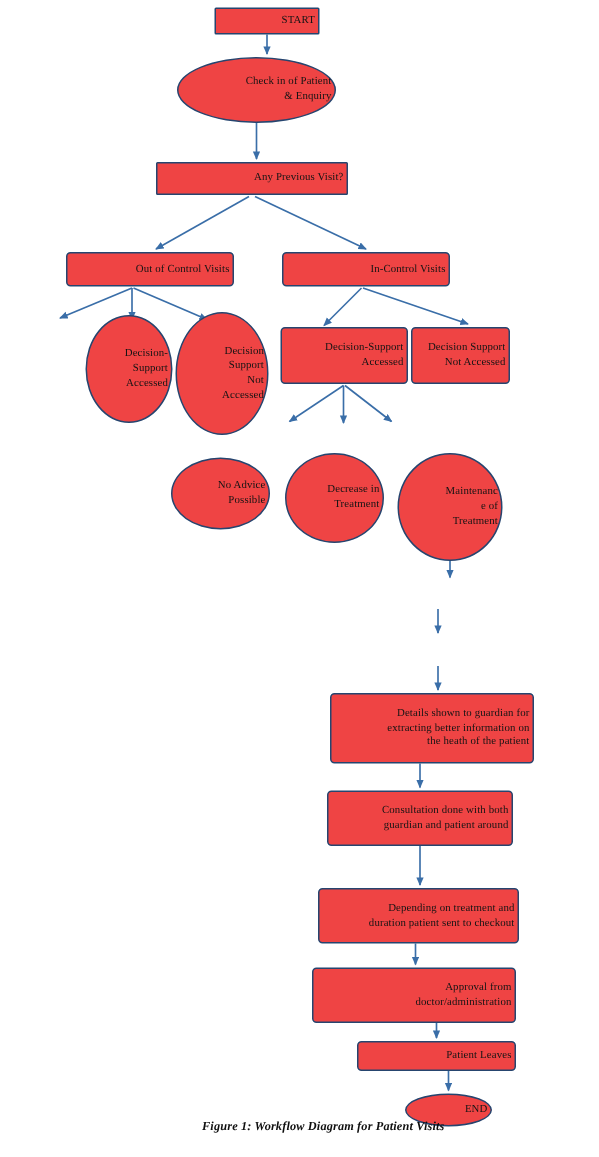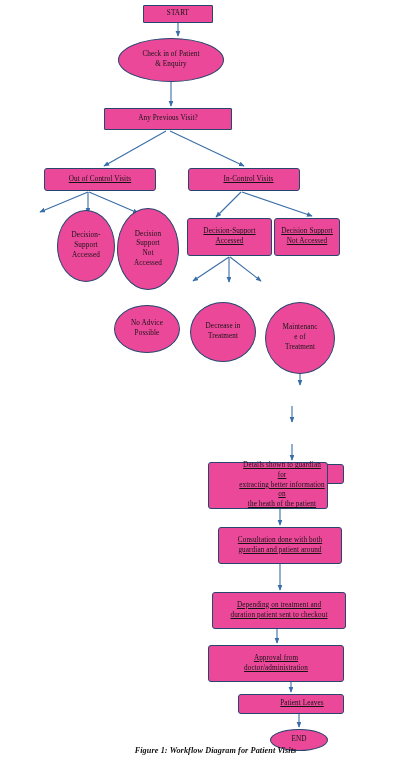--- a/index.html
+++ b/index.html
@@ -21,37 +21,36 @@
     position: absolute;
     left: 0;
     top: 0;
     width: 399px;
     height: 771px;
   }
 
   .node {
     position: absolute;
     box-sizing: border-box;
-    background: #ec4899;
+    background: #ef4444;
     border: 1px solid #26456f;
     color: #141414;
     display: flex;
     align-items: center;
     justify-content: center;
-    text-align: center;
+    text-align: right;
     line-height: 1.35;
     font-size: 7.2px;
     letter-spacing: 0.1px;
     padding: 1px 2px;
     z-index: 3;
   }
 
   .node.rect {
     border-radius: 3px;
-    text-decoration: underline;
   }
   .node.rect-sharp {
     border-radius: 1px;
   }
   .node.ellipse {
     border-radius: 50%;
   }
 
   .node .label {
     display: block;
@@ -197,21 +196,21 @@
     <span class="label">Maintenanc
 e of
 Treatment</span>
   </div>
 
 
   <div class="node rect" style="left:240px; top:424px; width:104px; height:20px;margin-top:40px;">
     <span class="label">Vitals and BP taken</span>
   </div>
 
-  <div class="node rect" style="left:208px; top:462px; width:120px; height:47px;padding-left:30px;">
+  <div class="node rect" style="left:220px; top:462px; width:136px; height:47px;padding-left:30px;">
     <span class="label">Details shown to guardian for
 extracting better information on
 the heath of the patient</span>
   </div>
 
   <div class="node rect" style="left:218px; top:527px; width:124px; height:37px;">
     <span class="label">Consultation done with both
 guardian and patient around</span>
   </div>
 

